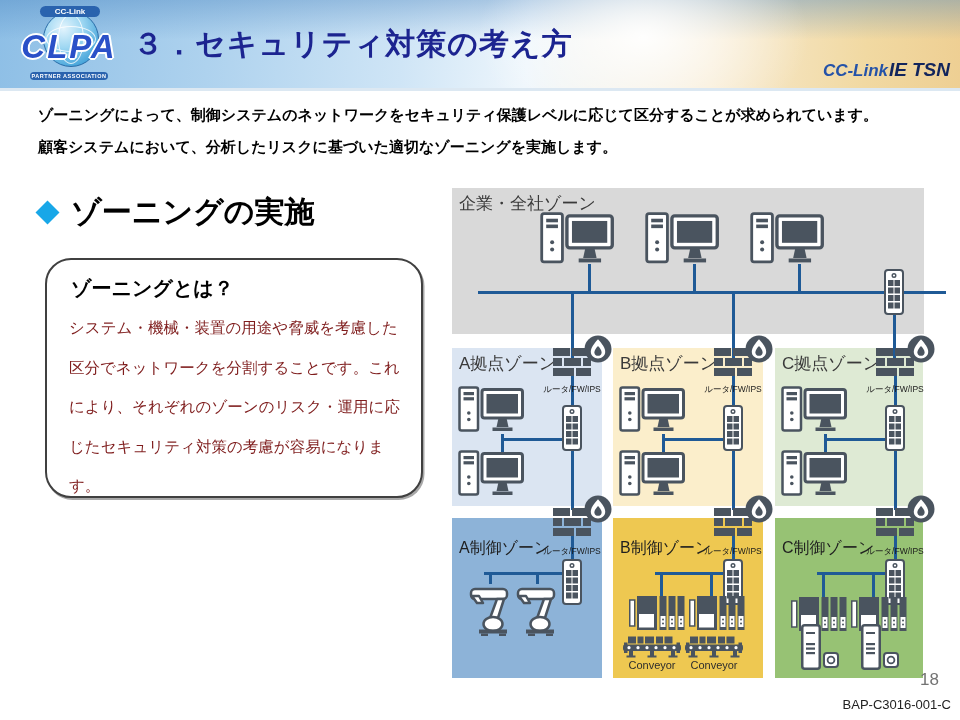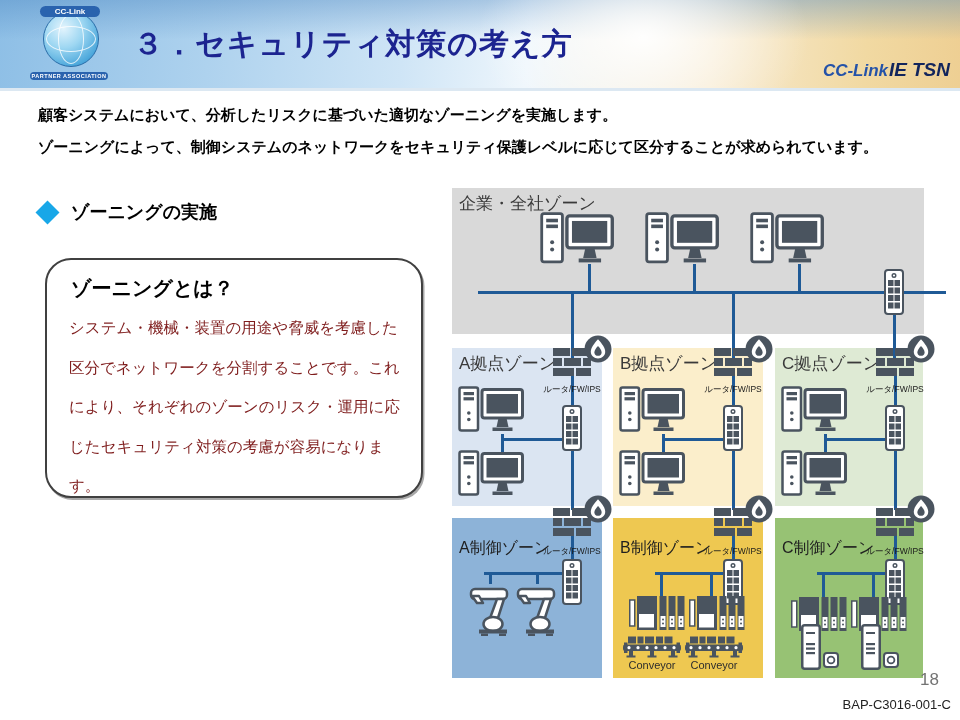--- a/index.html
+++ b/index.html
@@ -46,21 +46,21 @@
   
   .brand{position:absolute;right:10px;bottom:7px;font-style:italic;font-weight:bold;white-space:nowrap;}
   .brand .cclink{color:#2452a8;font-size:17px;}
   .brand .ie{color:#12255c;font-size:19px;margin-left:1px;}
   .brand .tsn{color:#12255c;font-size:19px;margin-left:5px;}
   
   .intro{position:absolute;left:38px;top:99px;font-size:15px;font-weight:bold;color:#000;line-height:2.15;white-space:nowrap;}
   
   .section-heading{position:absolute;left:36px;top:195px;height:34px;display:flex;align-items:center;}
   .diamond{width:17px;height:17px;transform:rotate(45deg);margin:0 15px 0 3px;}
-  .section-title{font-size:18px;font-weight:bold;color:#000;}
+  .section-title{font-size:30px;font-weight:bold;color:#000;}
   
   .infobox{
     position:absolute;left:45px;top:258px;width:378px;height:240px;box-sizing:border-box;
     border:2px solid #404040;border-radius:26px;background:#fff;
     box-shadow:1.5px 2px 0 0 #a8a8a8;padding:13px 18px 0 22px;
   }
   .infobox-title{font-size:20px;font-weight:bold;color:#000;margin:2px 0 6px 2px;}
   .infobox-body{font-size:15.5px;line-height:2.55;color:#7f1d1d;}
   
   .diagram{position:absolute;left:450px;top:188px;width:506px;height:500px;}
@@ -196,31 +196,32 @@
       <rect x="1" y="1" width="14" height="14" rx="3" fill="#fff" stroke="currentColor" stroke-width="2"></rect>
       <circle cx="8" cy="8" r="3.4" fill="#fff" stroke="currentColor" stroke-width="1.8"></circle>
     </symbol>
   </defs>
 </svg>
 
 <div class="header">
   <div class="clpa">
     <div class="clpa-globe"></div>
     <div class="clpa-arc-top">CC-Link</div>
+    <div class="clpa-text">CLPA</div>
     <div class="clpa-arc-bottom">PARTNER ASSOCIATION</div>
   </div>
   <div class="page-title">３．セキュリティ対策の考え方</div>
   <div class="brand">
     <span class="cclink">CC-Link</span><span class="ie">IE</span><span class="tsn">TSN</span>
   </div>
 </div>
 
 <div class="intro">
+  <div>ゾーニングによって、制御システムのネットワークをセキュリティ保護レベルに応じて区分することが求められています。</div>
   <div>顧客システムにおいて、分析したリスクに基づいた適切なゾーニングを実施します。</div>
-  <div>ゾーニングによって、制御システムのネットワークをセキュリティ保護レベルに応じて区分することが求められています。</div>
 </div>
 
 <div class="section-heading">
   <div class="diamond" style="background-color: rgb(24, 167, 232);"></div>
   <div class="section-title">ゾーニングの実施</div>
 </div>
 
 <div class="infobox">
   <div class="infobox-title">ゾーニングとは？</div>
   <div class="infobox-body">システム・機械・装置の用途や脅威を考慮した区分でネットワークを分割することです。これにより、それぞれのゾーンのリスク・運用に応じたセキュリティ対策の考慮が容易になります。</div>

